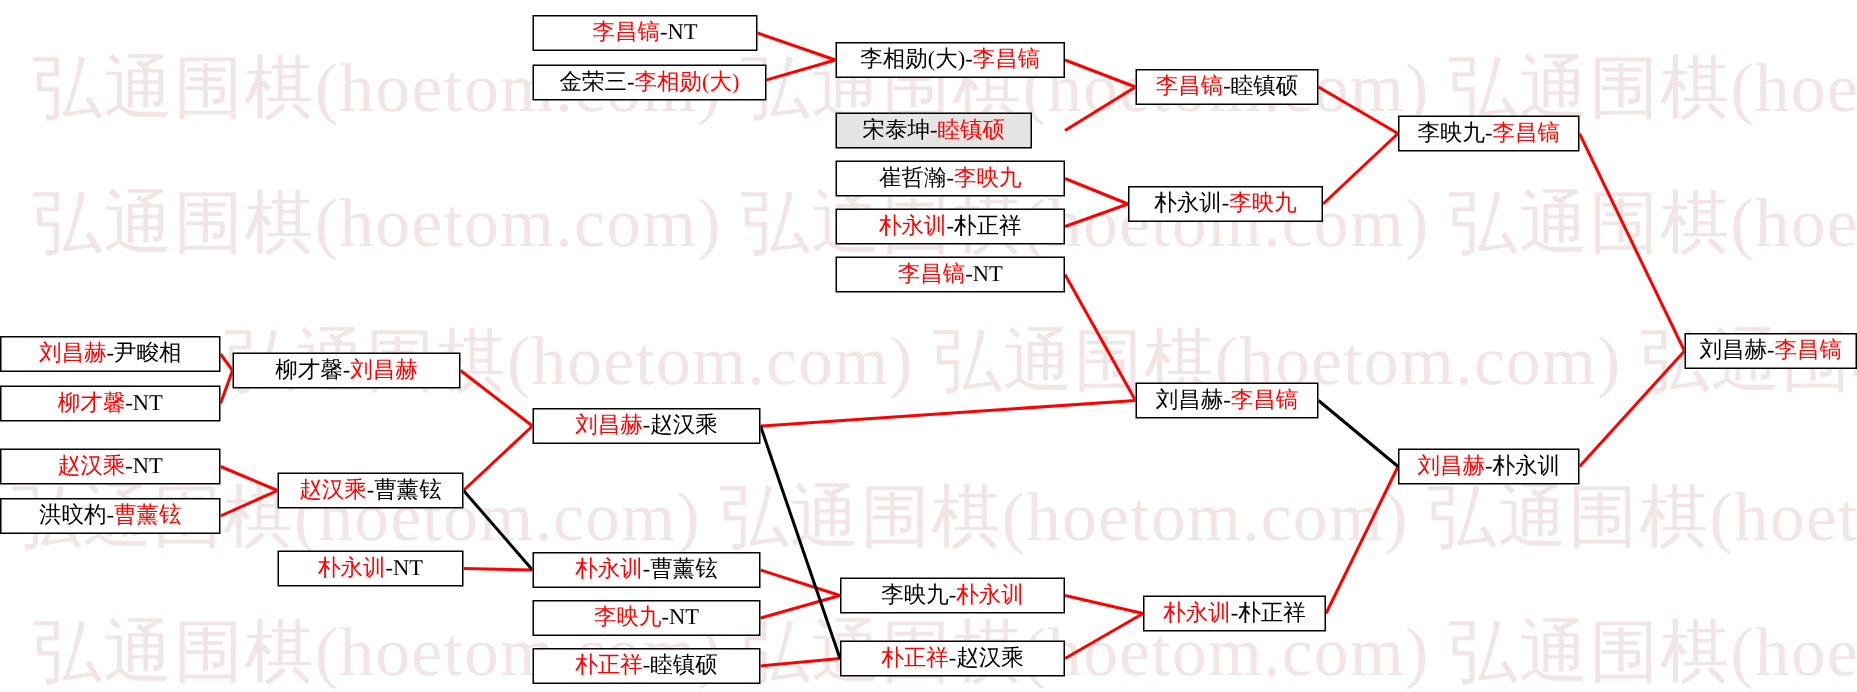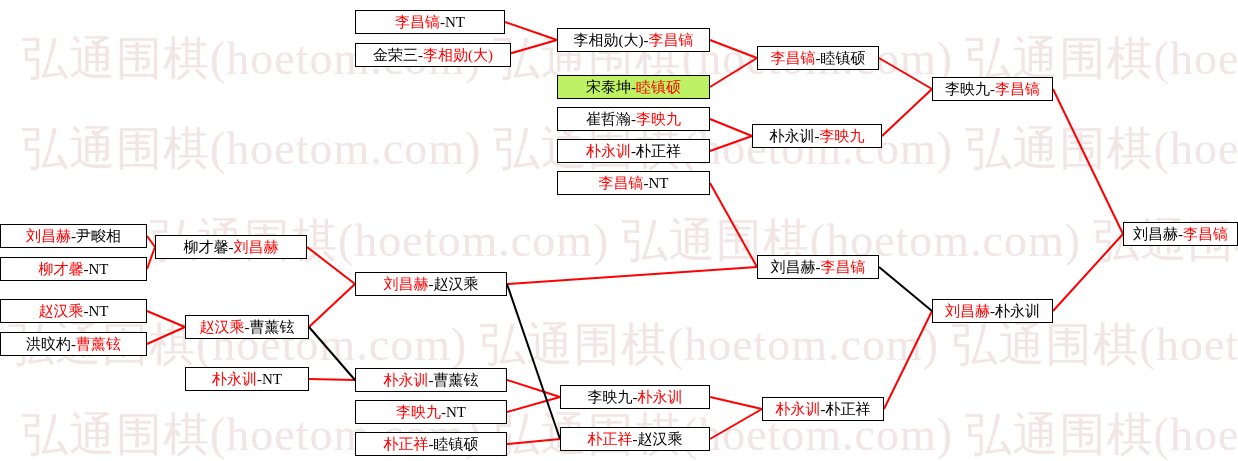--- a/index.html
+++ b/index.html
@@ -105,21 +105,21 @@
       <div class="match-box" style="left: 355px; top: 43px; width: 156px; height: 24px; border-color: rgb(0, 0, 0); background: rgb(255, 255, 255);">
         <span style="color: rgb(0, 0, 0);">金荣三</span>
         <span style="color: rgb(0, 0, 0);">-</span>
         <span style="color: rgb(255, 0, 0);">李相勋(大)</span>
       </div>
       <div class="match-box" style="left: 557px; top: 28px; width: 153px; height: 24px; border-color: rgb(0, 0, 0); background: rgb(255, 255, 255);">
         <span style="color: rgb(0, 0, 0);">李相勋(大)</span>
         <span style="color: rgb(0, 0, 0);">-</span>
         <span style="color: rgb(255, 0, 0);">李昌镐</span>
       </div>
-      <div class="match-box" style="left: 557px; top: 75px; width: 153px; height: 24px; border-color: rgb(0, 0, 0); background: #bef264;">
+      <div class="match-box" style="left: 557px; top: 75px; width: 131px; height: 24px; border-color: rgb(0, 0, 0); background: #e5e5e5;">
         <span style="color: rgb(0, 0, 0);">宋泰坤</span>
         <span style="color: rgb(0, 0, 0);">-</span>
         <span style="color: rgb(255, 0, 0);">睦镇硕</span>
       </div>
       <div class="match-box" style="left: 757px; top: 46px; width: 122px; height: 24px; border-color: rgb(0, 0, 0); background: rgb(255, 255, 255);">
         <span style="color: rgb(255, 0, 0);">李昌镐</span>
         <span style="color: rgb(0, 0, 0);">-</span>
         <span style="color: rgb(0, 0, 0);">睦镇硕</span>
       </div>
       <div class="match-box" style="left: 557px; top: 107px; width: 153px; height: 24px; border-color: rgb(0, 0, 0); background: rgb(255, 255, 255);">

